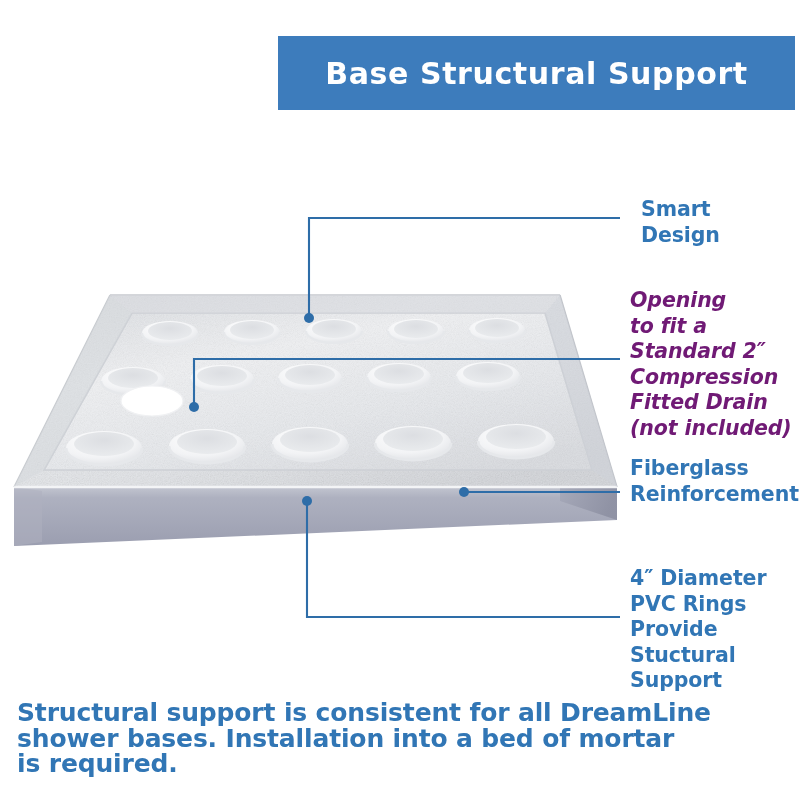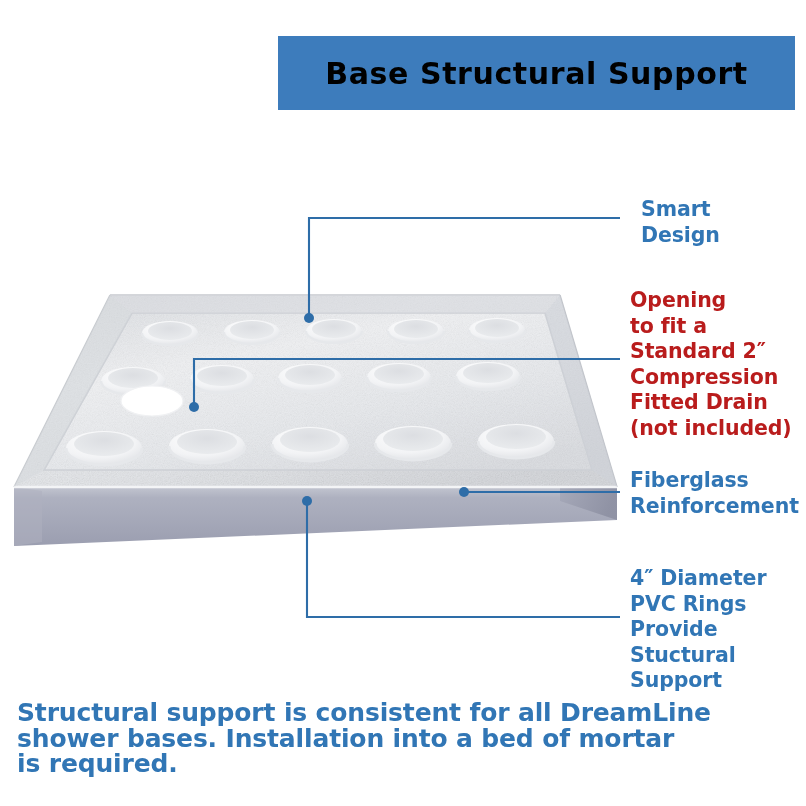--- a/index.html
+++ b/index.html
@@ -23,21 +23,21 @@
     color:#3176B5;
     font-weight:bold;
     font-size:20.5px;
     line-height:25.5px;
     font-family:"DejaVu Sans","Liberation Sans",sans-serif;
     letter-spacing:-0.1px;
   }
   .callout div{white-space:nowrap;}
   #callout-smart-design{left:630px;top:197px;}
   #callout-drain-opening{left:630px;top:288px;}
-  #callout-fiberglass{left:630px;top:468px;}
+  #callout-fiberglass{left:630px;top:456px;}
   #callout-pvc-rings{left:630px;top:557px;margin-top:9px;}
 
   
   #bottom-caption{
     position:absolute;left:17px;top:700px;width:540px;
     color:#3176B5;font-weight:bold;font-size:25px;line-height:25.5px;
     font-family:"DejaVu Sans","Liberation Sans",sans-serif;
     letter-spacing:-0.15px;
   }
   #bottom-caption div{white-space:nowrap;}
@@ -219,21 +219,21 @@
       </g>
 
       <g>
         <ellipse cx="152" cy="401" rx="31" ry="15" fill="#ffffff"></ellipse>
         <ellipse cx="152" cy="401" rx="31" ry="15" fill="none" stroke="#f0f1f3" stroke-width="1.2"></ellipse>
       </g>
     </g>
   </svg>
 
   <div id="title-banner" style="background: rgb(61, 124, 188);">
-    <span id="title-text" style="color: #000000;">Base Structural Support</span>
+    <span id="title-text" style="color: #ffffff;">Base Structural Support</span>
   </div>
 
   <svg id="leader-svg" viewBox="0 0 806 806">
     <g fill="none" stroke="#2E6DA8" stroke-width="2.1" stroke-linecap="butt">
       <polyline points="309,318 309,218 620,218" stroke="#2E6DA8"></polyline>
       <polyline points="194,407 194,359 620,359" stroke="#2E6DA8"></polyline>
       <polyline points="464,492 620,492" stroke="#2E6DA8"></polyline>
       <polyline points="307,501 307,617 620,617" stroke="#2E6DA8"></polyline>
     </g>
     <g fill="#2E6DA8">
@@ -242,21 +242,21 @@
       <circle cx="464" cy="492" r="5" fill="#2E6DA8"></circle>
       <circle cx="307" cy="501" r="5" fill="#2E6DA8"></circle>
     </g>
   </svg>
 
   <div class="callout" id="callout-smart-design" style="color: rgb(49, 118, 181); margin-left: 11px;">
     <div>Smart</div>
     <div>Design</div>
   </div>
 
-  <div class="callout" id="callout-drain-opening" style="color: #b91c1c;">
+  <div class="callout" id="callout-drain-opening" style="color: #701a75; font-style: italic;">
     <div>Opening</div>
     <div>to fit a</div>
     <div>Standard 2″</div>
     <div>Compression</div>
     <div>Fitted Drain</div>
     <div>(not included)</div>
   </div>
 
   <div class="callout" id="callout-fiberglass" style="color: rgb(49, 118, 181);">
     <div>Fiberglass</div>

